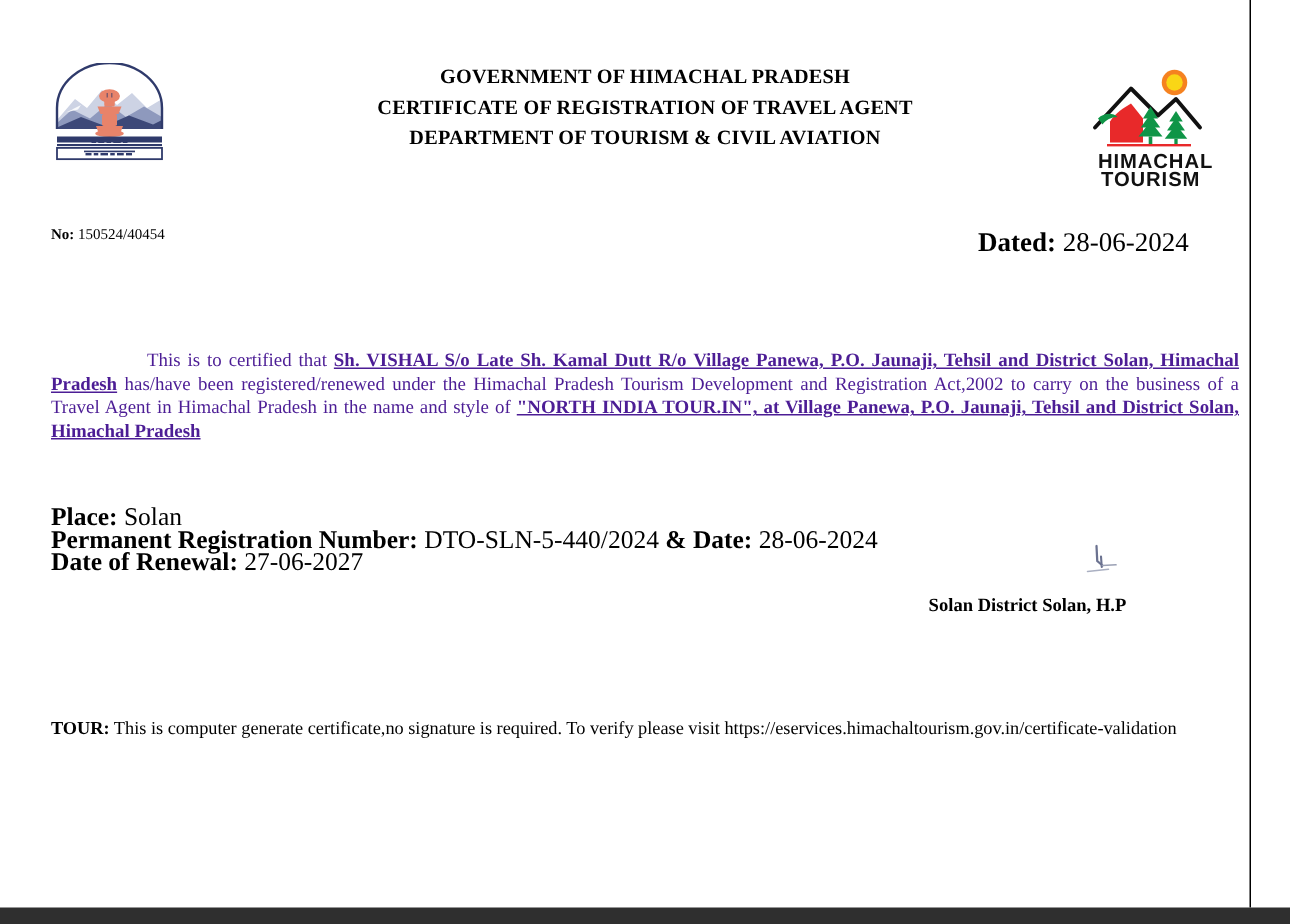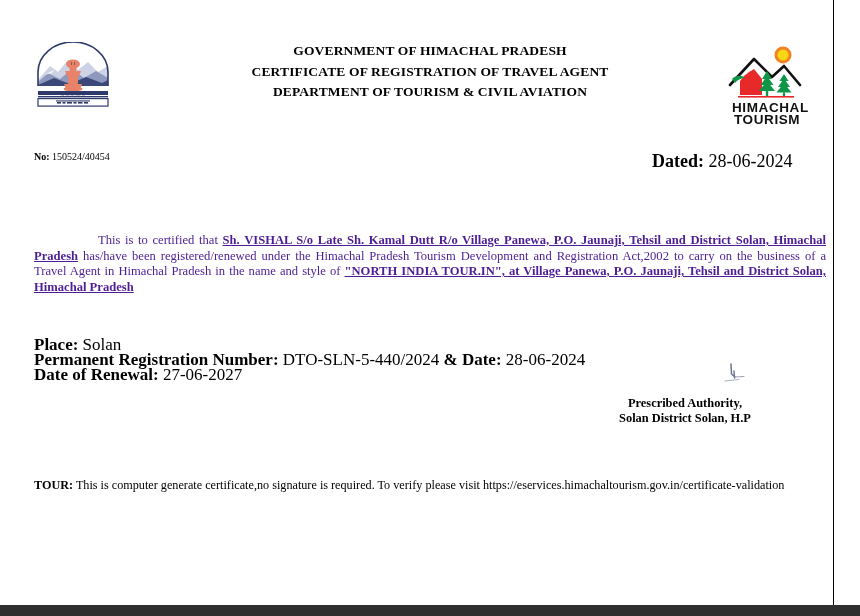--- a/index.html
+++ b/index.html
@@ -322,21 +322,20 @@
     <div class="signature-mark">
       <svg viewBox="0 0 34 22" width="34" height="22" xmlns="http://www.w3.org/2000/svg">
         <path d="M13 2 L13.5 12 L17 15" fill="none" stroke="#6b7290" stroke-width="1.5" stroke-linecap="round"></path>
         <path d="M16 9 L16.5 16" fill="none" stroke="#6b7290" stroke-width="1.4" stroke-linecap="round"></path>
         <path d="M17 15 L26 14.5" fill="none" stroke="#9aa0b4" stroke-width="1.1" stroke-linecap="round"></path>
         <path d="M7 19 L21 17.5" fill="none" stroke="#aab0c2" stroke-width="1" stroke-linecap="round"></path>
       </svg>
     </div>
 
     <div class="authority-block">
-      <div class="authority-line">Prescribed Authority,</div>
       <div class="authority-line">Solan District Solan, H.P</div>
     </div>
 
     <div class="note-block">
       <div class="note-text">
         <span class="lbl">TOUR:</span>
         <span class="val">This is computer generate certificate,no signature is required. To verify please visit https://eservices.himachaltourism.gov.in/certificate-validation</span>
       </div>
     </div>
 

